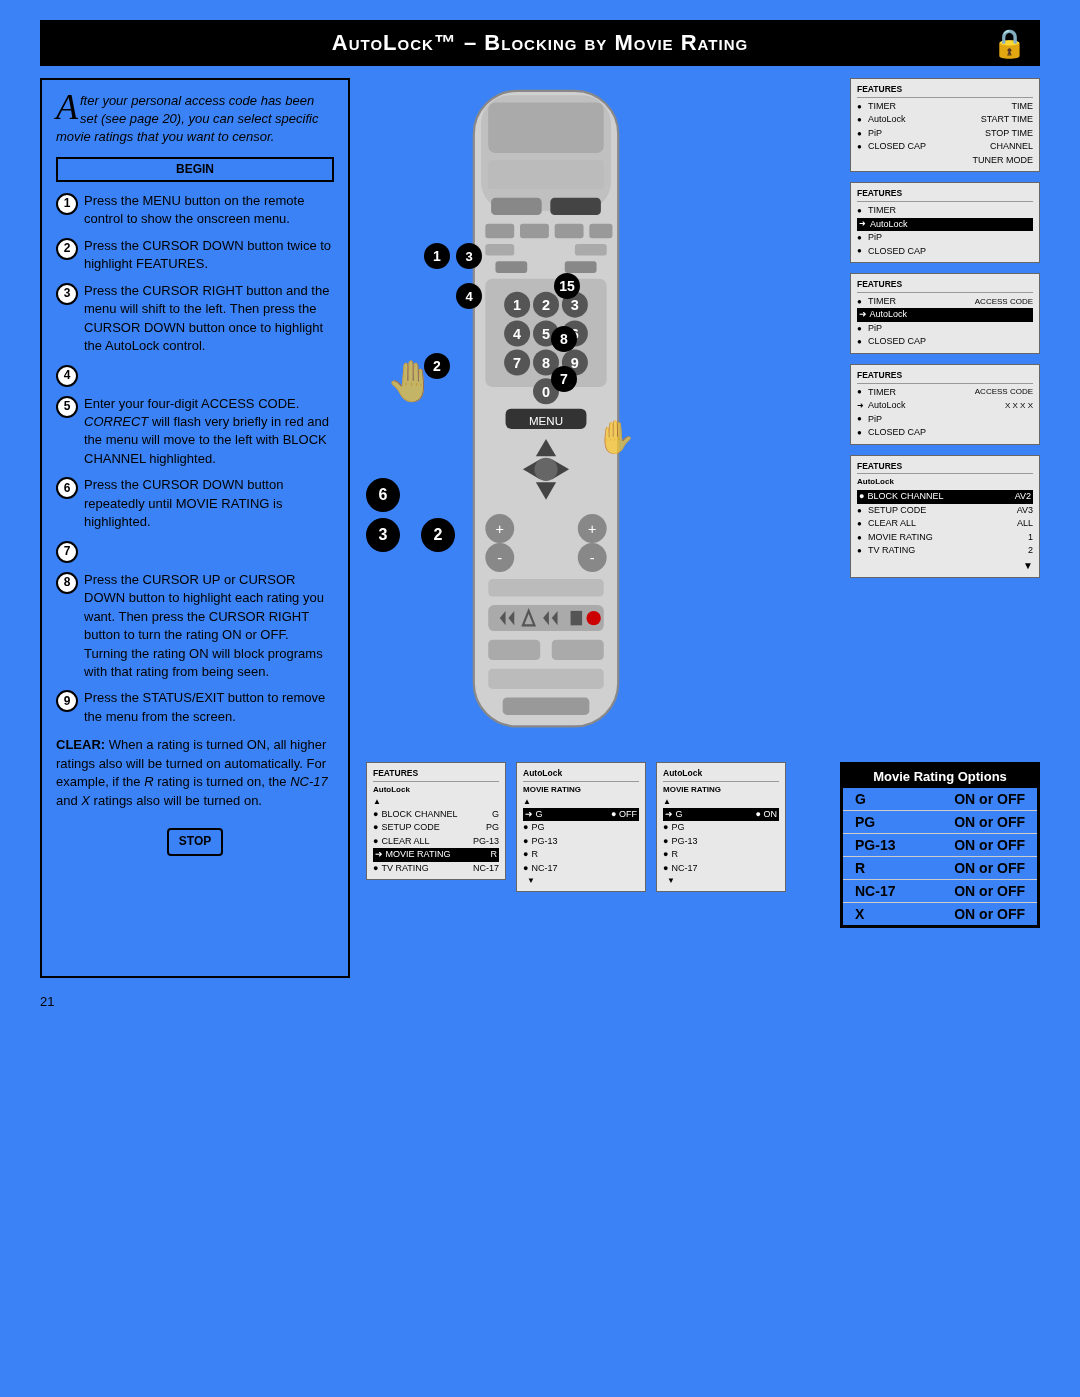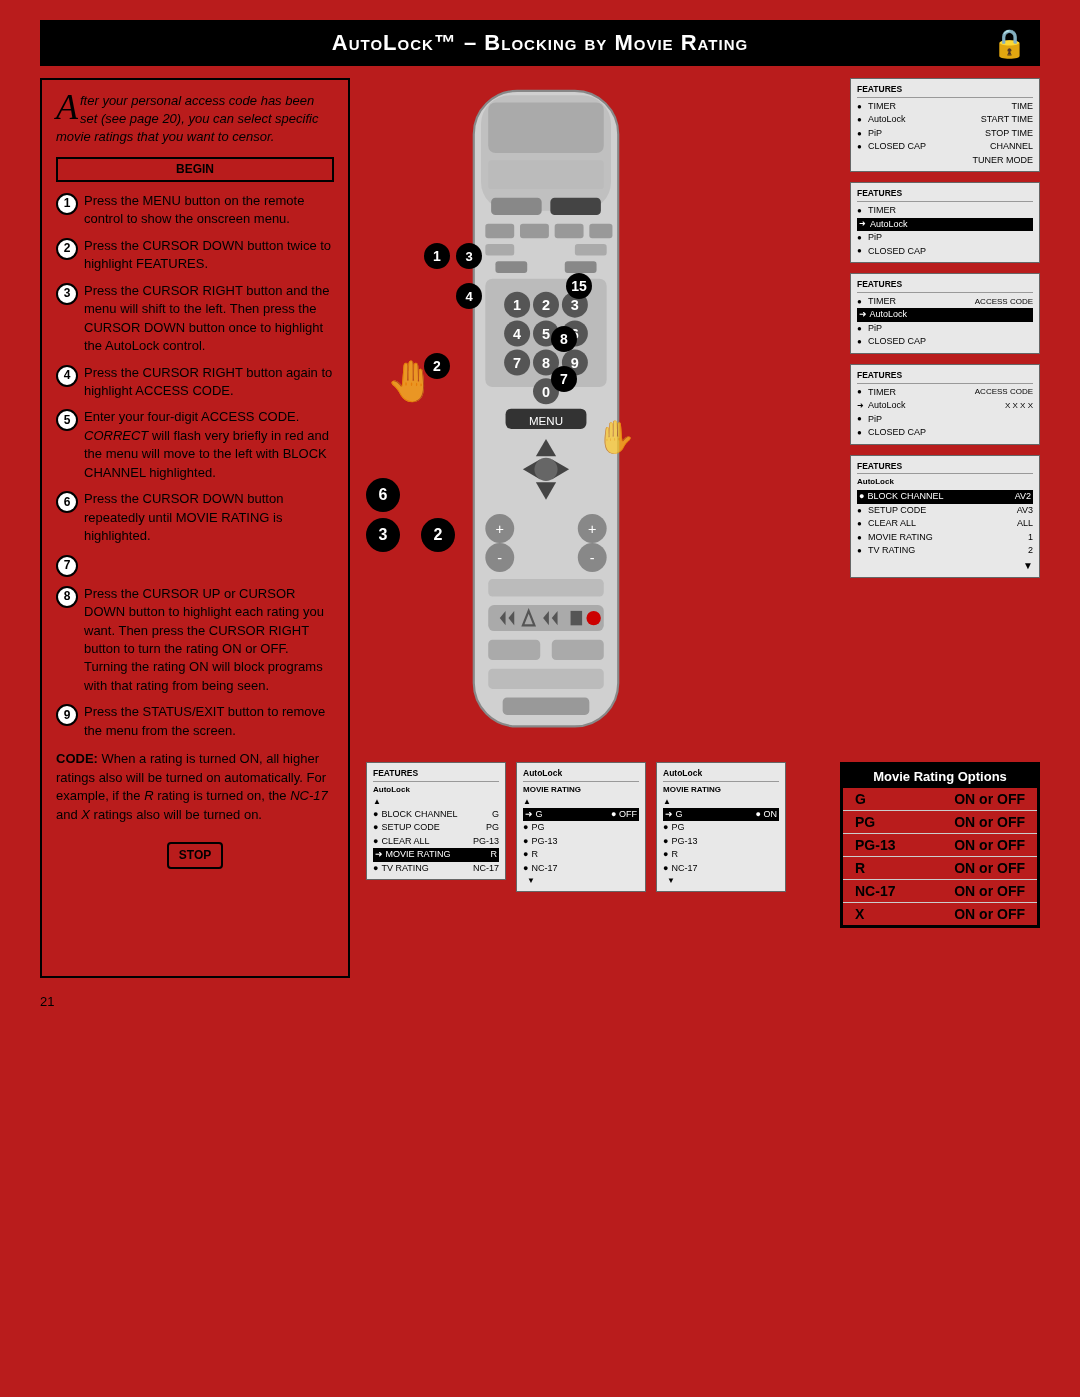--- a/index.html
+++ b/index.html
@@ -7,21 +7,21 @@
       background: #fff;
       font-family: Arial, sans-serif;
       width: 1080px;
       min-height: 1397px;
       position: relative;
       overflow: hidden;
     }
     .page {
       width: 1080px;
       min-height: 1397px;
-      background: #b91c1c;
+      background: #3b82f6;
       padding: 20px 40px 40px 40px;
     }
     
     .header-bar {
       background: #000;
       color: #fff;
       text-align: center;
       padding: 10px 20px;
       font-size: 22px;
       font-weight: bold;
@@ -241,23 +241,20 @@
 
       <div class="step">
         <div class="step-num">3</div>
         <div class="step-text">
           <b>Press the CURSOR RIGHT button</b> and the menu will shift to the left. Then <b>press the CURSOR DOWN button</b> once to highlight the AutoLock control.
         </div>
       </div>
 
       <div class="step">
         <div class="step-num">4</div>
-        <div class="step-text">
-          <b>Press the CURSOR RIGHT button again</b> to highlight ACCESS CODE.
-        </div>
       </div>
 
       <div class="step">
         <div class="step-num">5</div>
         <div class="step-text">
           <b>Enter your four-digit ACCESS CODE.</b> <i>CORRECT</i> will flash very briefly in red and the menu will move to the left with BLOCK CHANNEL highlighted.
         </div>
       </div>
 
       <div class="step">
@@ -279,21 +276,21 @@
       </div>
 
       <div class="step">
         <div class="step-num">9</div>
         <div class="step-text">
           <b>Press the STATUS/EXIT button</b> to remove the menu from the screen.
         </div>
       </div>
 
       <div class="note-section">
-        <b>CODE:</b> When a rating is turned ON, all higher ratings also will be turned on automatically. For example, if the <i>R</i> rating is turned on, the <i>NC-17</i> and <i>X</i> ratings also will be turned on.
+        <b>CLEAR:</b> When a rating is turned ON, all higher ratings also will be turned on automatically. For example, if the <i>R</i> rating is turned on, the <i>NC-17</i> and <i>X</i> ratings also will be turned on.
       </div>
 
       <div style="display:flex; justify-content:center; margin-top:10px;">
         <div class="stop-box">
           <span>STOP</span>
         </div>
       </div>
 
     </div>
 
@@ -444,21 +441,21 @@
           <rect x="104" y="382" width="36" height="14" rx="3" fill="#aaa"></rect>
 
           <rect x="60" y="402" width="80" height="14" rx="3" fill="#bbb"></rect>
 
           <rect x="70" y="422" width="60" height="12" rx="3" fill="#999"></rect>
         </svg>
 
         
         <div style="position:absolute; top:155px; left:28px; width:26px; height:26px; background:#000; color:#fff; border-radius:50%; display:flex; align-items:center; justify-content:center; font-weight:bold; font-size:14px; z-index:20;">1</div>
         <div style="position:absolute; top:265px; left:28px; width:26px; height:26px; background:#000; color:#fff; border-radius:50%; display:flex; align-items:center; justify-content:center; font-weight:bold; font-size:14px; z-index:20;">2</div>
-        <div style="position:absolute; top:185px; left:170px; width:26px; height:26px; background:#000; color:#fff; border-radius:50%; display:flex; align-items:center; justify-content:center; font-weight:bold; font-size:14px; z-index:20;">15</div>
+        <div style="position:absolute; top:185px; left:158px; width:26px; height:26px; background:#000; color:#fff; border-radius:50%; display:flex; align-items:center; justify-content:center; font-weight:bold; font-size:14px; z-index:20;">15</div>
         <div style="position:absolute; top:238px; left:155px; width:26px; height:26px; background:#000; color:#fff; border-radius:50%; display:flex; align-items:center; justify-content:center; font-weight:bold; font-size:14px; z-index:20;">8</div>
         <div style="position:absolute; top:278px; left:155px; width:26px; height:26px; background:#000; color:#fff; border-radius:50%; display:flex; align-items:center; justify-content:center; font-weight:bold; font-size:14px; z-index:20;">7</div>
         
         <div style="position:absolute; top:270px; left:-10px; font-size:40px; opacity:0.7; z-index:8;">🤚</div>
         <div style="position:absolute; top:330px; left:200px; font-size:32px; opacity:0.7; z-index:8; transform:scaleX(-1);">🤚</div>
 
         
         <div style="position:absolute; top:390px; left:-30px; width:34px; height:34px; background:#000; color:#fff; border-radius:50%; display:flex; align-items:center; justify-content:center; font-weight:bold; font-size:16px; z-index:20;">6</div>
         <div style="position:absolute; top:430px; left:-30px; width:34px; height:34px; background:#000; color:#fff; border-radius:50%; display:flex; align-items:center; justify-content:center; font-weight:bold; font-size:16px; z-index:20;">3</div>
         <div style="position:absolute; top:430px; left:25px; width:34px; height:34px; background:#000; color:#fff; border-radius:50%; display:flex; align-items:center; justify-content:center; font-weight:bold; font-size:16px; z-index:20;">2</div>

